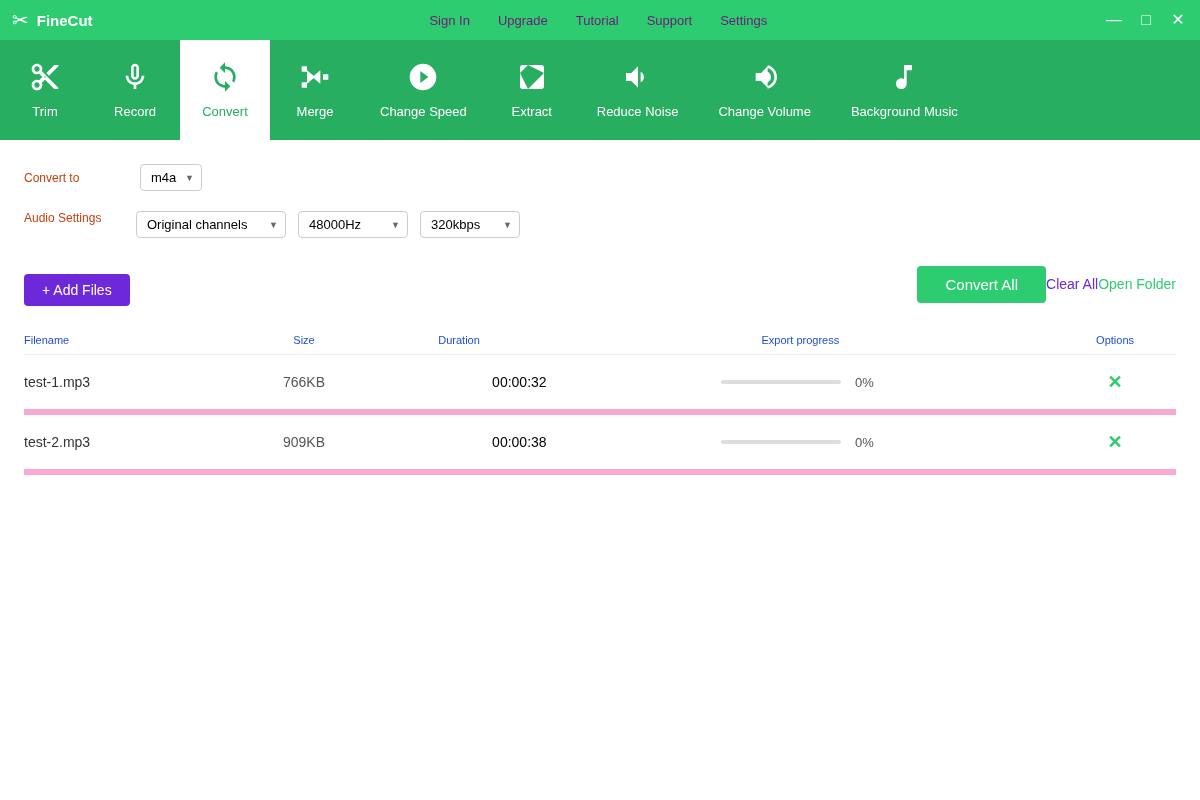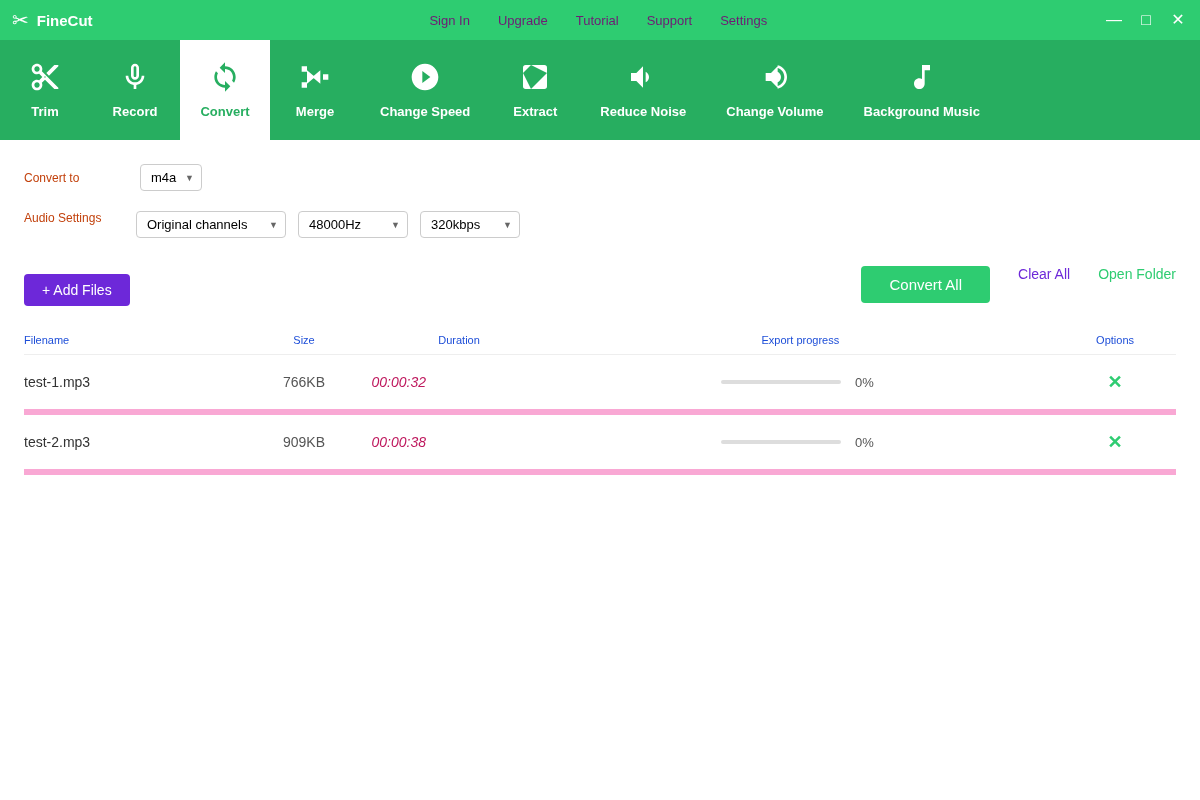--- a/index.html
+++ b/index.html
@@ -15,55 +15,55 @@
     .title-bar-center { display: flex; gap: 28px; }
     .title-nav-item { color: #701a75; font-size: 13px; cursor: pointer; text-decoration: none; }
     .title-bar-right { display: flex; gap: 12px; align-items: center; }
     .win-btn { color: white; font-size: 16px; cursor: pointer; width: 20px; text-align: center; line-height: 1; }
 
     
     .toolbar { background: #27ae60; display: flex; align-items: stretch; height: 100px; }
     .toolbar-item { display: flex; flex-direction: column; align-items: center; justify-content: center; gap: 6px; padding: 10px 20px; cursor: pointer; min-width: 90px; color: white; transition: background 0.15s; }
     .toolbar-item.active { background: white; color: #27ae60; border-radius: 0; }
     .toolbar-icon { font-size: 28px; line-height: 1; }
-    .toolbar-label { font-size: 13px; font-weight: 700; text-align: center; }
+    .toolbar-label { font-size: 13px; font-weight: 400; text-align: center; }
 
     
     .content { flex: 1; background: white; padding: 24px 24px 0 24px; overflow: hidden; }
 
     
     .settings-row { display: flex; align-items: center; gap: 16px; margin-bottom: 20px; }
     .settings-label { font-size: 12px; color: #c2410c; min-width: 100px; }
 
     .audio-settings-row { display: flex; gap: 12px; margin-bottom: 24px; }
 
     .select-dropdown { border: 1px solid #ccc; border-radius: 4px; padding: 5px 10px; font-size: 13px; background: white; cursor: pointer; appearance: none; -webkit-appearance: none; padding-right: 24px; }
     .select-wrapper { position: relative; display: inline-block; }
     .select-wrapper::after { content: '▼'; font-size: 9px; position: absolute; right: 8px; top: 50%; transform: translateY(-50%); pointer-events: none; color: #666; }
 
     
     .action-row { display: flex; align-items: center; justify-content: space-between; margin-bottom: 20px; }
     .add-files-btn { background: #6d28d9; color: white; border: none; border-radius: 4px; padding: 8px 18px; font-size: 14px; cursor: pointer; display: flex; align-items: center; gap: 6px; font-weight: 500; margin-top: 12px; }
-    .action-right { display: flex; align-items: flex-start; gap: 28px; }
+    .action-right { display: flex; align-items: center; gap: 0; }
     .convert-all-btn { background: #2ecc71; color: white; border: none; border-radius: 4px; padding: 10px 28px; font-size: 15px; cursor: pointer; font-weight: 500; }
     .clear-all-link { color: #6d28d9; font-size: 14px; cursor: pointer; text-decoration: none; }
     .open-folder-link { color: #2ecc71; font-size: 14px; cursor: pointer; text-decoration: none; }
 
     
     .file-table { width: 100%; border-collapse: collapse; }
     .file-table thead tr { border-bottom: 1px solid #eee; }
     .file-table th { font-size: 11px; color: #1d4ed8; font-weight: 400; padding: 8px 0; text-align: left; }
     .file-table th.size-col { text-align: center; }
     .file-table th.duration-col { text-align: center; }
     .file-table th.progress-col { text-align: center; }
     .file-table th.options-col { text-align: center; }
     .file-table tbody tr { border-bottom: 6px solid #f9a8d4; }
     .file-table td { padding: 16px 0; font-size: 14px; color: #333; }
     .file-table td.size-cell { text-align: center; color: #555; }
-    .file-table td.duration-cell { text-align: left; color: #be185d; font-style: italic; }
+    .file-table td.duration-cell { text-align: right; color: #000000; }
     .file-table td.progress-cell { text-align: center; }
     .file-table td.options-cell { text-align: center; }
 
     .progress-container { display: flex; align-items: center; gap: 8px; justify-content: center; }
     .progress-bar-bg { width: 120px; height: 4px; background: #ddd; border-radius: 2px; }
     .progress-bar-fill { height: 100%; background: #2ecc71; border-radius: 2px; }
     .progress-text { font-size: 13px; color: #555; min-width: 30px; }
 
     .delete-btn { color: #2ecc71; font-size: 18px; cursor: pointer; background: none; border: none; font-weight: bold; }
 

